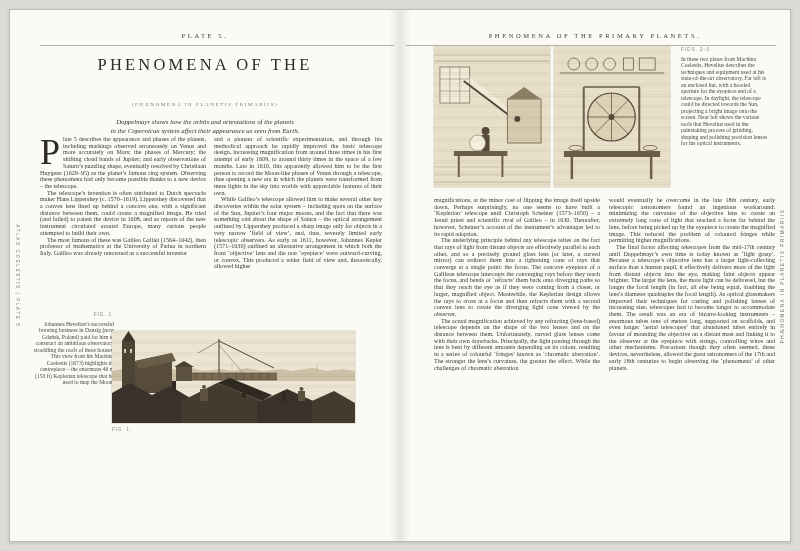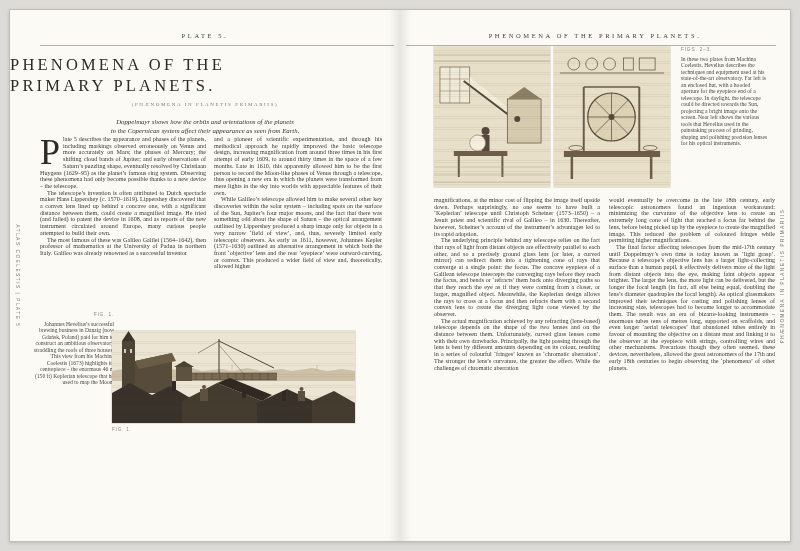--- a/index.html
+++ b/index.html
@@ -54,21 +54,21 @@
   .spine{
     position:absolute;top:50%;
     font-size:4.6px;letter-spacing:1.6px;color:#76726a;
     white-space:nowrap;
     font-family:"Liberation Sans","DejaVu Sans",sans-serif;
   }
   .spine.left{left:-2px;transform:rotate(90deg) translateX(-50%);transform-origin:6px 6px;}
   .spine.right{right:-2px;transform:rotate(-90deg) translateX(50%);transform-origin:calc(100% - 6px) 6px;}
   
   .plate-title{
-    position:absolute;top:44px;left:0;right:0;
+    position:absolute;top:44px;left:0;right:0;text-align:center;
     font-size:16.5px;line-height:21px;letter-spacing:3.2px;color:#2e2b27;
   }
   .plate-subtitle{
     position:absolute;top:92px;left:0;right:0;text-align:center;
     font-size:5px;letter-spacing:1.6px;color:#7d7970;
   }
   .plate-intro{
     position:absolute;top:108px;left:40px;right:40px;text-align:center;
     font-style:italic;font-size:6.8px;line-height:8.5px;color:#35322d;
   }
@@ -85,21 +85,20 @@
 
 <div class="spread">
 
   <div class="page">
 
     <div class="runhead">PLATE 5.</div>
     <div class="headrule" style="left:30px;right:6px;"></div>
 
     <div class="plate-title">
       <span>PHENOMENA OF THE</span><br>
-      <span>PRIMARY PLANETS.</span>
     </div>
 
     <div class="plate-subtitle">(PHÆNOMENA IN PLANETIS PRIMARIIS)</div>
 
     <div class="plate-intro">
       <span>Doppelmayr shows how the orbits and orientations of the planets</span><br>
       <span>in the Copernican system affect their appearance as seen from Earth.</span>
     </div>
 
     <div class="bodycol" style="left:30px;top:126px;width:166px;height:182px;">

